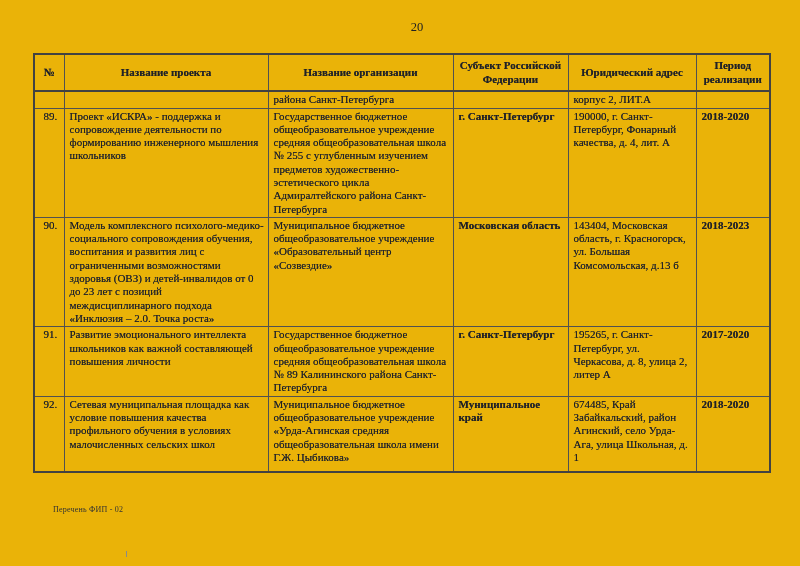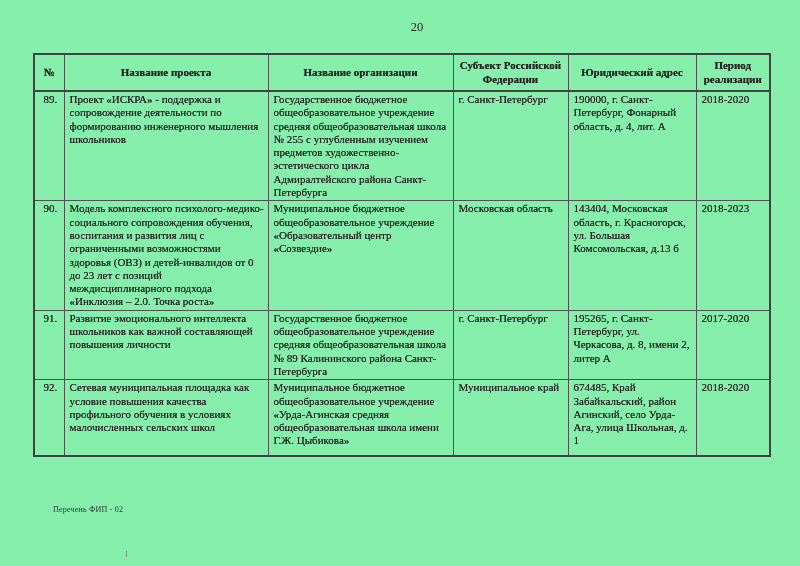--- a/index.html
+++ b/index.html
@@ -4,21 +4,21 @@
 <style>
   html, body {
     margin: 0;
     padding: 0;
     background: #ffffff;
   }
   .page {
     position: relative;
     width: 800px;
     height: 566px;
-    background: #86efac;
+    background: #eab308;
     font-family: "Liberation Serif", serif;
     color: #1d1d1d;
     overflow: hidden;
   }
   .page-number {
     position: absolute;
     top: 20px;
     left: 0;
     right: 0;
     text-align: center;
@@ -57,23 +57,23 @@
     padding: 2px 2px;
   }
   .row-carry  { height: 17px; }
   .row-89     { height: 106px; }
   .row-90     { height: 109px; }
   .row-91     { height: 68px; }
   .row-92     { height: 76px; }
   .cell-num     { padding-left: 5px; text-align: center; }
   .cell-project { padding-left: 8px; padding-right: 7px; }
   .cell-org     { padding-left: 5px; padding-right: 4px; }
-  .cell-subject { padding-left: 6px; }
+  .cell-subject { padding-left: 6px; font-weight: bold; }
   .cell-address { padding-left: 5px; padding-right: 3px; }
-  .cell-period  { padding-left: 9px; }
+  .cell-period  { padding-left: 9px; font-weight: bold; }
   .footer-label {
     position: absolute;
     left: 33px;
     top: 505px;
     font-size: 8px;
     color: #333;
     letter-spacing: 0.2px;
     padding-left: 20px;
   }
   .scan-tick {
@@ -105,42 +105,50 @@
       <tr>
         <th>№</th>
         <th>Название проекта</th>
         <th>Название организации</th>
         <th>Субъект Российской Федерации</th>
         <th>Юридический адрес</th>
         <th>Период реализации</th>
       </tr>
     </thead>
     <tbody>
+      <tr class="row-carry">
+        <td class="cell-num"></td>
+        <td class="cell-project"></td>
+        <td class="cell-org">района Санкт-Петербурга</td>
+        <td class="cell-subject"></td>
+        <td class="cell-address">корпус 2, ЛИТ.А</td>
+        <td class="cell-period"></td>
+      </tr>
       <tr class="row-89">
         <td class="cell-num">89.</td>
         <td class="cell-project">Проект «ИСКРА» - поддержка и сопровождение деятельности по формированию инженерного мышления школьников</td>
         <td class="cell-org">Государственное бюджетное общеобразовательное учреждение средняя общеобразовательная школа № 255 с углубленным изучением предметов художественно-эстетического цикла Адмиралтейского района Санкт-Петербурга</td>
         <td class="cell-subject">г. Санкт-Петербург</td>
-        <td class="cell-address">190000, г. Санкт-Петербург, Фонарный область, д. 4, лит. А</td>
+        <td class="cell-address">190000, г. Санкт-Петербург, Фонарный качества, д. 4, лит. А</td>
         <td class="cell-period">2018-2020</td>
       </tr>
       <tr class="row-90">
         <td class="cell-num">90.</td>
         <td class="cell-project">Модель комплексного психолого-медико-социального сопровождения обучения, воспитания и развития лиц с ограниченными возможностями здоровья (ОВЗ) и детей-инвалидов от 0 до 23 лет с позиций междисциплинарного подхода «Инклюзия – 2.0. Точка роста»</td>
         <td class="cell-org">Муниципальное бюджетное общеобразовательное учреждение «Образовательный центр «Созвездие»</td>
         <td class="cell-subject">Московская область</td>
         <td class="cell-address">143404, Московская область, г. Красногорск, ул. Большая Комсомольская, д.13 б</td>
         <td class="cell-period">2018-2023</td>
       </tr>
       <tr class="row-91">
         <td class="cell-num">91.</td>
         <td class="cell-project">Развитие эмоционального интеллекта школьников как важной составляющей повышения личности</td>
         <td class="cell-org">Государственное бюджетное общеобразовательное учреждение средняя общеобразовательная школа № 89 Калининского района Санкт-Петербурга</td>
         <td class="cell-subject">г. Санкт-Петербург</td>
-        <td class="cell-address">195265, г. Санкт-Петербург, ул. Черкасова, д. 8, имени 2, литер А</td>
+        <td class="cell-address">195265, г. Санкт-Петербург, ул. Черкасова, д. 8, улица 2, литер А</td>
         <td class="cell-period">2017-2020</td>
       </tr>
       <tr class="row-92">
         <td class="cell-num">92.</td>
         <td class="cell-project">Сетевая муниципальная площадка как условие повышения качества профильного обучения в условиях малочисленных сельских школ</td>
         <td class="cell-org">Муниципальное бюджетное общеобразовательное учреждение «Урда-Агинская средняя общеобразовательная школа имени Г.Ж. Цыбикова»</td>
         <td class="cell-subject">Муниципальное край</td>
         <td class="cell-address">674485, Край Забайкальский, район Агинский, село Урда-Ага, улица Школьная, д. 1</td>
         <td class="cell-period">2018-2020</td>
       </tr>

